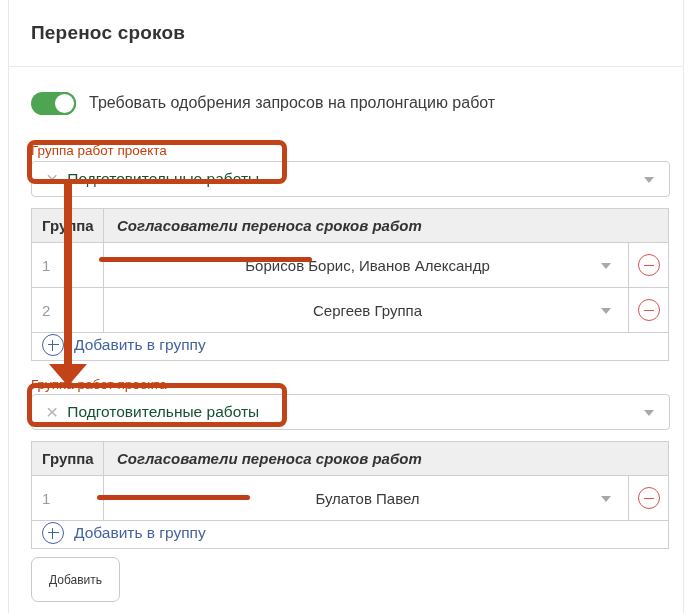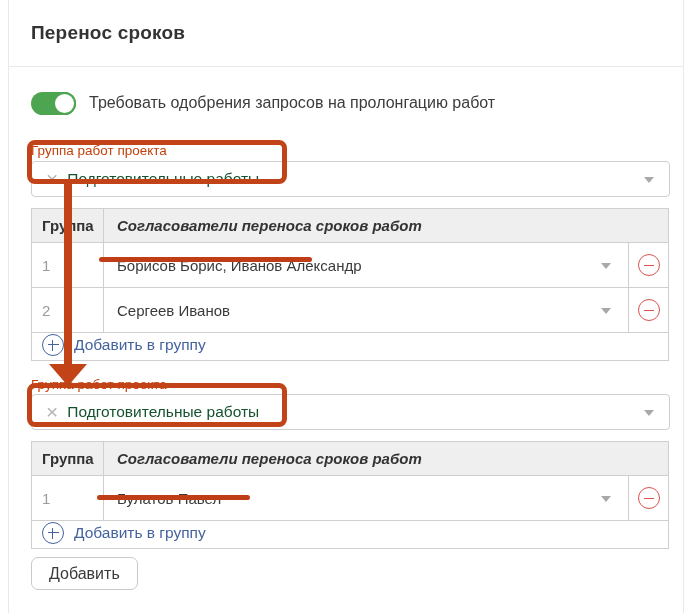--- a/index.html
+++ b/index.html
@@ -63,21 +63,21 @@
     border-collapse: collapse; table-layout: fixed;
     font-size: 15px;
   }
   table.approvers th, table.approvers td { border: 1px solid #cfcfcf; }
   table.approvers th {
     background: #efefef; font-weight: 700; text-align: left;
     height: 34px; padding: 0 10px; color: #333;
   }
   table.approvers th.col-approvers { padding-left: 13px; font-style: italic; }
   td.cell-num { height: 45px; padding: 0 10px; color: #9b9b9b; }
-  td.cell-name { padding: 0 10px 0 13px; position: relative; }
+  td.cell-name { padding: 0 10px 0 13px; position: relative; text-align: center; }
   td.cell-name .chev { position: absolute; right: 17px; top: 20px; }
   td.cell-remove { text-align: center; }
   .minus-btn {
     display: inline-block; width: 22px; height: 22px; border-radius: 50%;
     border: 1px solid #d85450; position: relative; vertical-align: middle;
     background: #fff; cursor: pointer;
   }
   .minus-btn::after {
     content: ""; position: absolute; left: 5px; right: 5px; top: 9.5px;
     height: 1.5px; background: #d85450;
@@ -93,23 +93,23 @@
   }
   .plus-icon::before {
     content: ""; position: absolute; left: 4.5px; right: 4.5px; top: 8.75px; height: 1.5px; background: #44639e;
   }
   .plus-icon::after {
     content: ""; position: absolute; top: 4.5px; bottom: 4.5px; left: 8.75px; width: 1.5px; background: #44639e;
   }
 
   
   .add-button {
-    margin-top: 8px; height: 33px; padding: 0 17px;
+    margin-top: 8px; height: 45px; padding: 0 17px;
     background: #fff; border: 1px solid #c9c9c9; border-radius: 7px;
-    font-size: 16px; color: #3a3a3a; font-family: inherit; cursor: pointer;
+    font-size: 12px; color: #3a3a3a; font-family: inherit; cursor: pointer;
   }
 
   
   .anno { position: absolute; z-index: 10; pointer-events: none; }
   .anno-box {
     width: 260px; height: 44px;
     border: 5px solid #c14317; border-radius: 8px;
   }
   .anno-box-1 { left: 27px; top: 140px; }
   .anno-box-2 { left: 27px; top: 383px; }
@@ -167,21 +167,21 @@
             <span>Борисов Борис, Иванов Александр</span>
             <span class="chev"></span>
           </td>
           <td class="cell-remove">
             <span class="minus-btn"></span>
           </td>
         </tr>
         <tr>
           <td class="cell-num">2</td>
           <td class="cell-name">
-            <span>Сергеев Иванов</span>
+            <span>Сергеев Группа</span>
             <span class="chev"></span>
           </td>
           <td class="cell-remove">
             <span class="minus-btn"></span>
           </td>
         </tr>
         <tr>
           <td class="cell-footer" colspan="3">
             <span class="add-link">
               <span class="plus-icon"></span>

